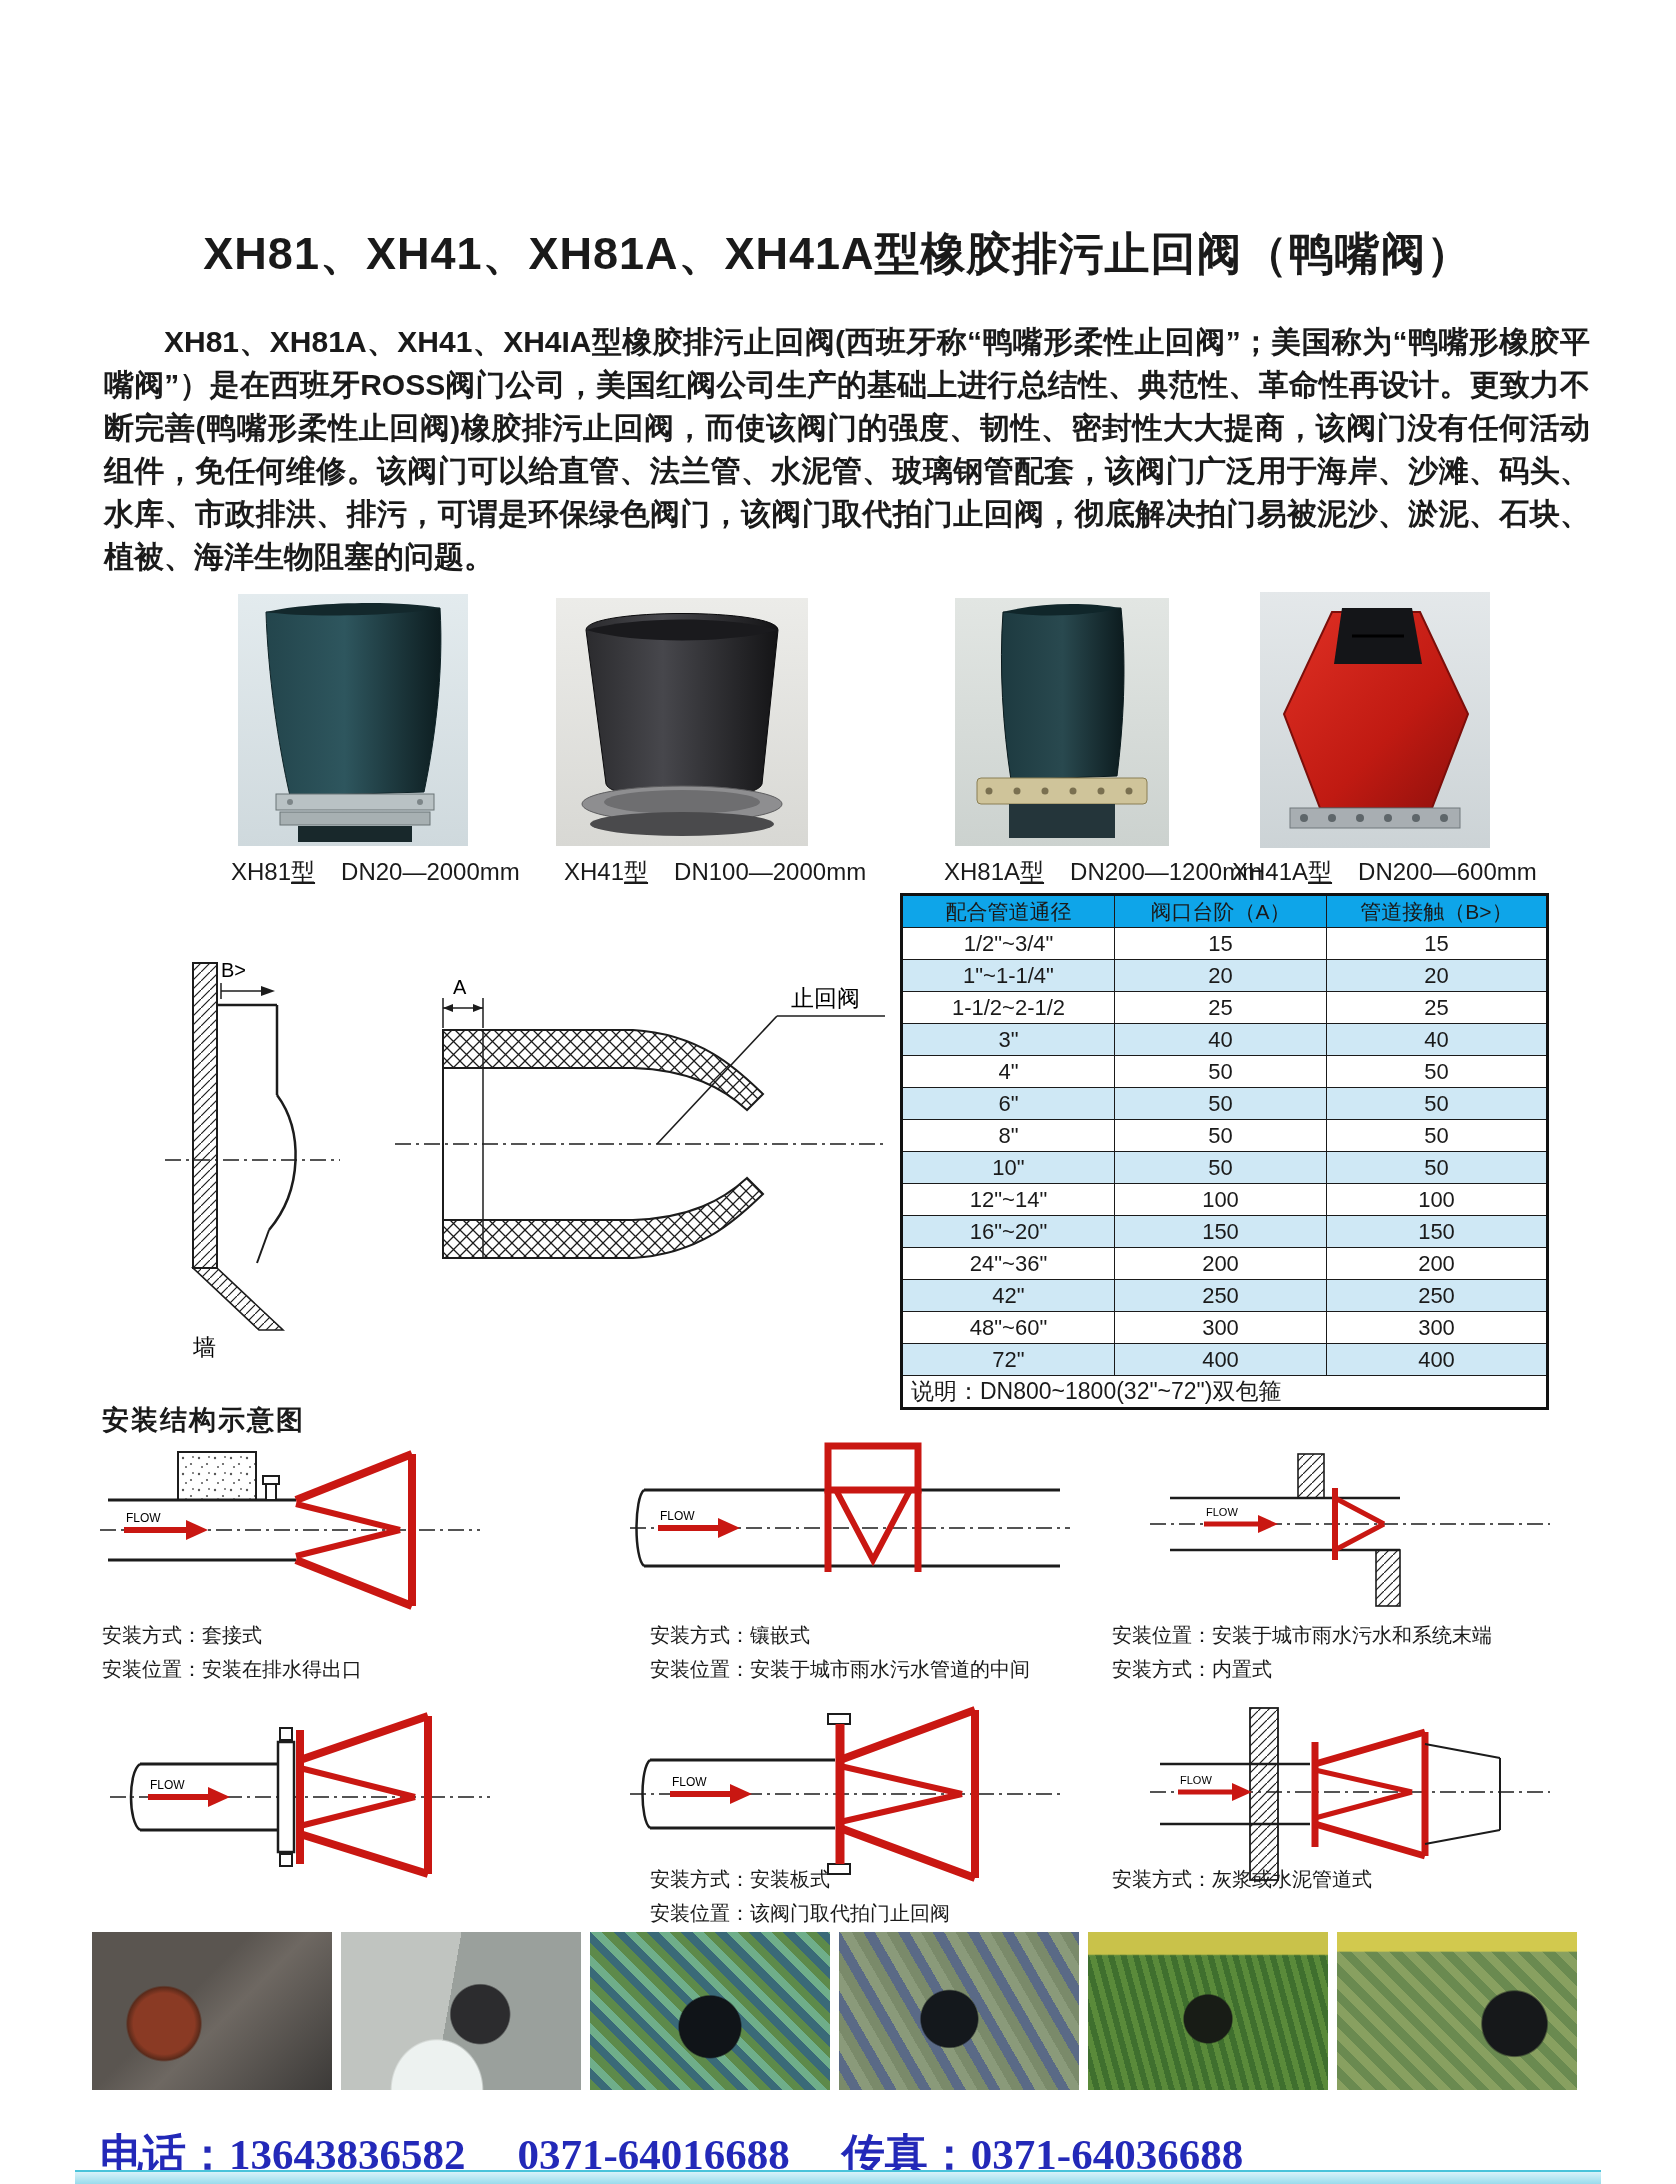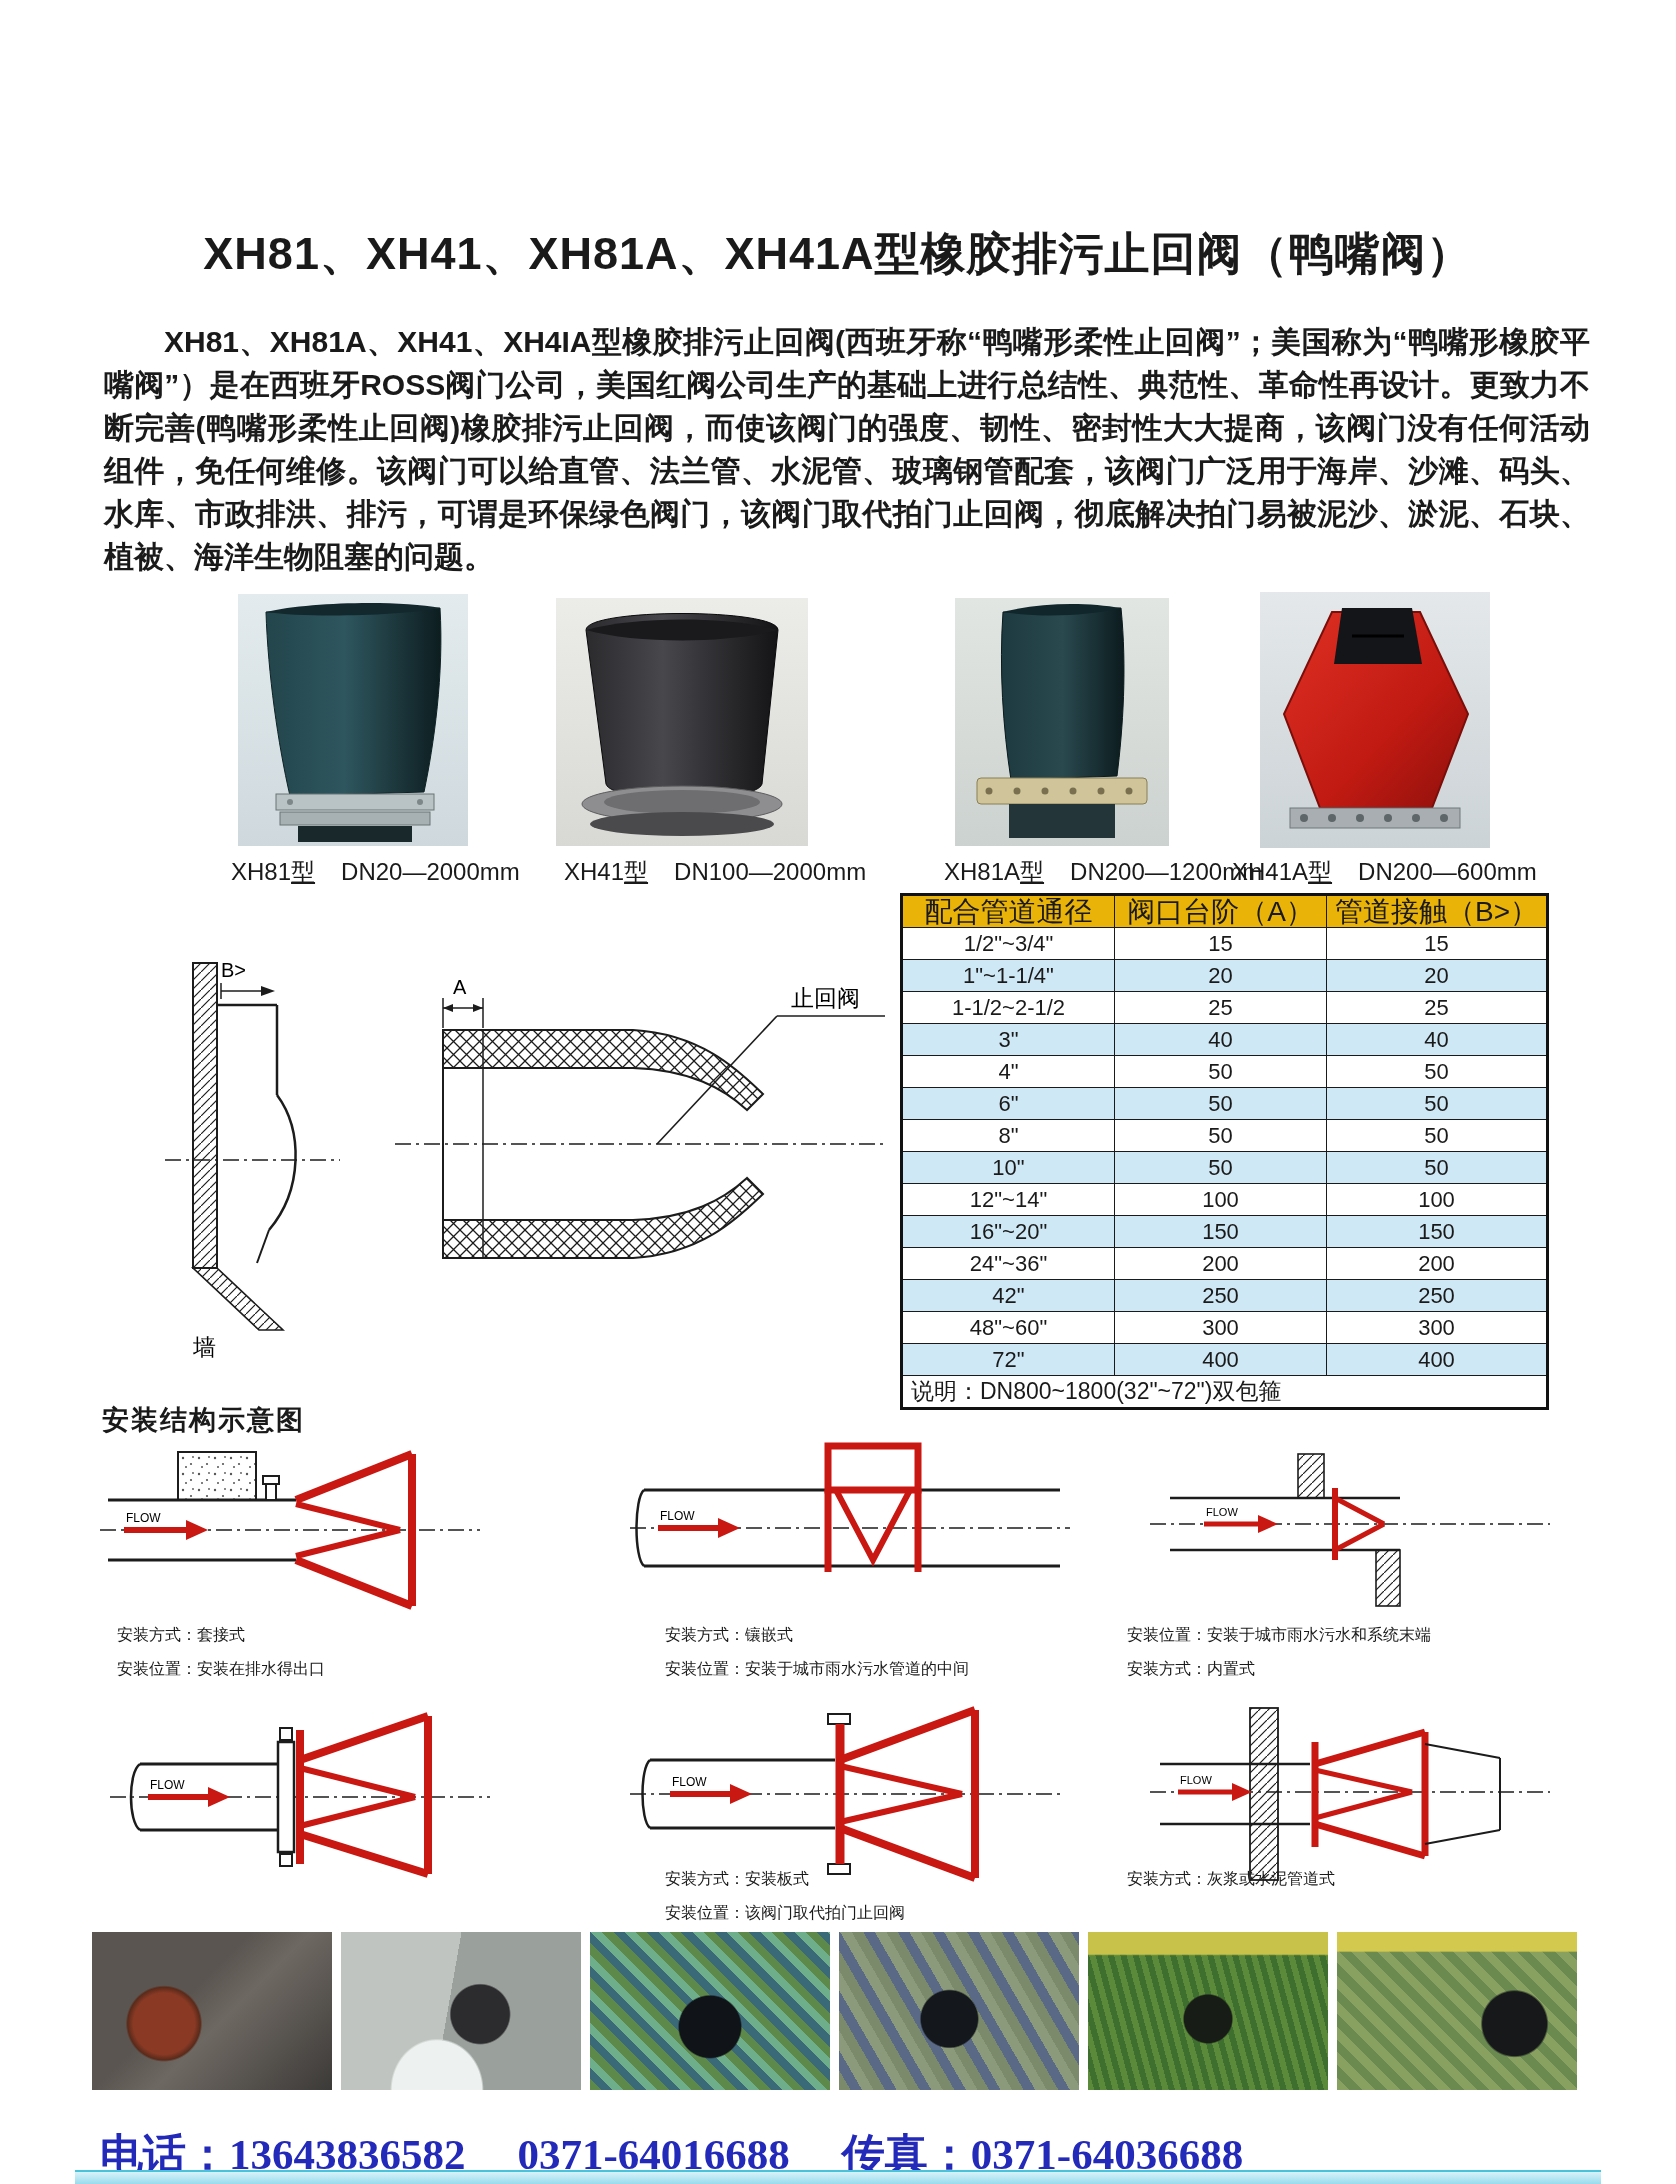--- a/index.html
+++ b/index.html
@@ -12,25 +12,25 @@
   .p1{left:238px;top:594px;width:230px;height:252px;background:linear-gradient(#e3ebee,#cfd9dd);}
   .p2{left:556px;top:598px;width:252px;height:248px;background:linear-gradient(#ecece9,#d8d8d4);}
   .p3{left:955px;top:598px;width:214px;height:248px;background:linear-gradient(#e2e6e3,#ccd2cf);}
   .p4{left:1260px;top:592px;width:230px;height:256px;background:linear-gradient(#e4e8ea,#ccd3d6);}
   .caption{top:856px;font-size:24px;white-space:nowrap;}
   .caption .model{margin-right:26px;}
   .caption .u{text-decoration:underline;}
   table.spec{position:absolute;left:900px;top:893px;width:646px;border-collapse:collapse;table-layout:fixed;
              font-size:22px;text-align:center;border:3px solid #111;}
   .spec th,.spec td{border:1px solid #1a1a1a;height:31px;line-height:31px;padding:0;font-weight:normal;overflow:hidden;}
-  .spec thead th{font-size:28px;background:#eab308;}
+  .spec thead th{font-size:21px;background:#0ea5e9;}
   .spec tr.alt td{background:#cfe8f5;}
   .spec td.note{text-align:left;padding-left:8px;font-size:23px;background:#fff;}
   .install-h{left:102px;top:1402px;font-size:27px;font-weight:bold;letter-spacing:2px;}
-  .lblblock{font-size:16px;line-height:34px;white-space:nowrap;margin-left:15px;}
+  .lblblock{font-size:20px;line-height:34px;white-space:nowrap;}
   .strip{top:1932px;height:158px;width:240px;}
   .ph1{left:92px;background:
       radial-gradient(circle at 30% 58%, #8a3a24 0 16%, #5a2a1a 19%, rgba(0,0,0,0) 20%),
       linear-gradient(135deg,#5a5550 0 40%,#6e6862 55%,#3c3a38 100%);}
   .ph2{left:341px;background:
       radial-gradient(circle at 58% 52%, #2c2c2e 0 18%, rgba(0,0,0,0) 19%),
       radial-gradient(ellipse at 40% 100%, #edf2f0 0 22%, rgba(0,0,0,0) 23%),
       linear-gradient(100deg,#c0c4c0 0 45%,#9aa09c 45% 100%);}
   .ph3{left:590px;background:
       radial-gradient(circle at 50% 60%, #101418 0 20%, rgba(0,0,0,0) 21%),

